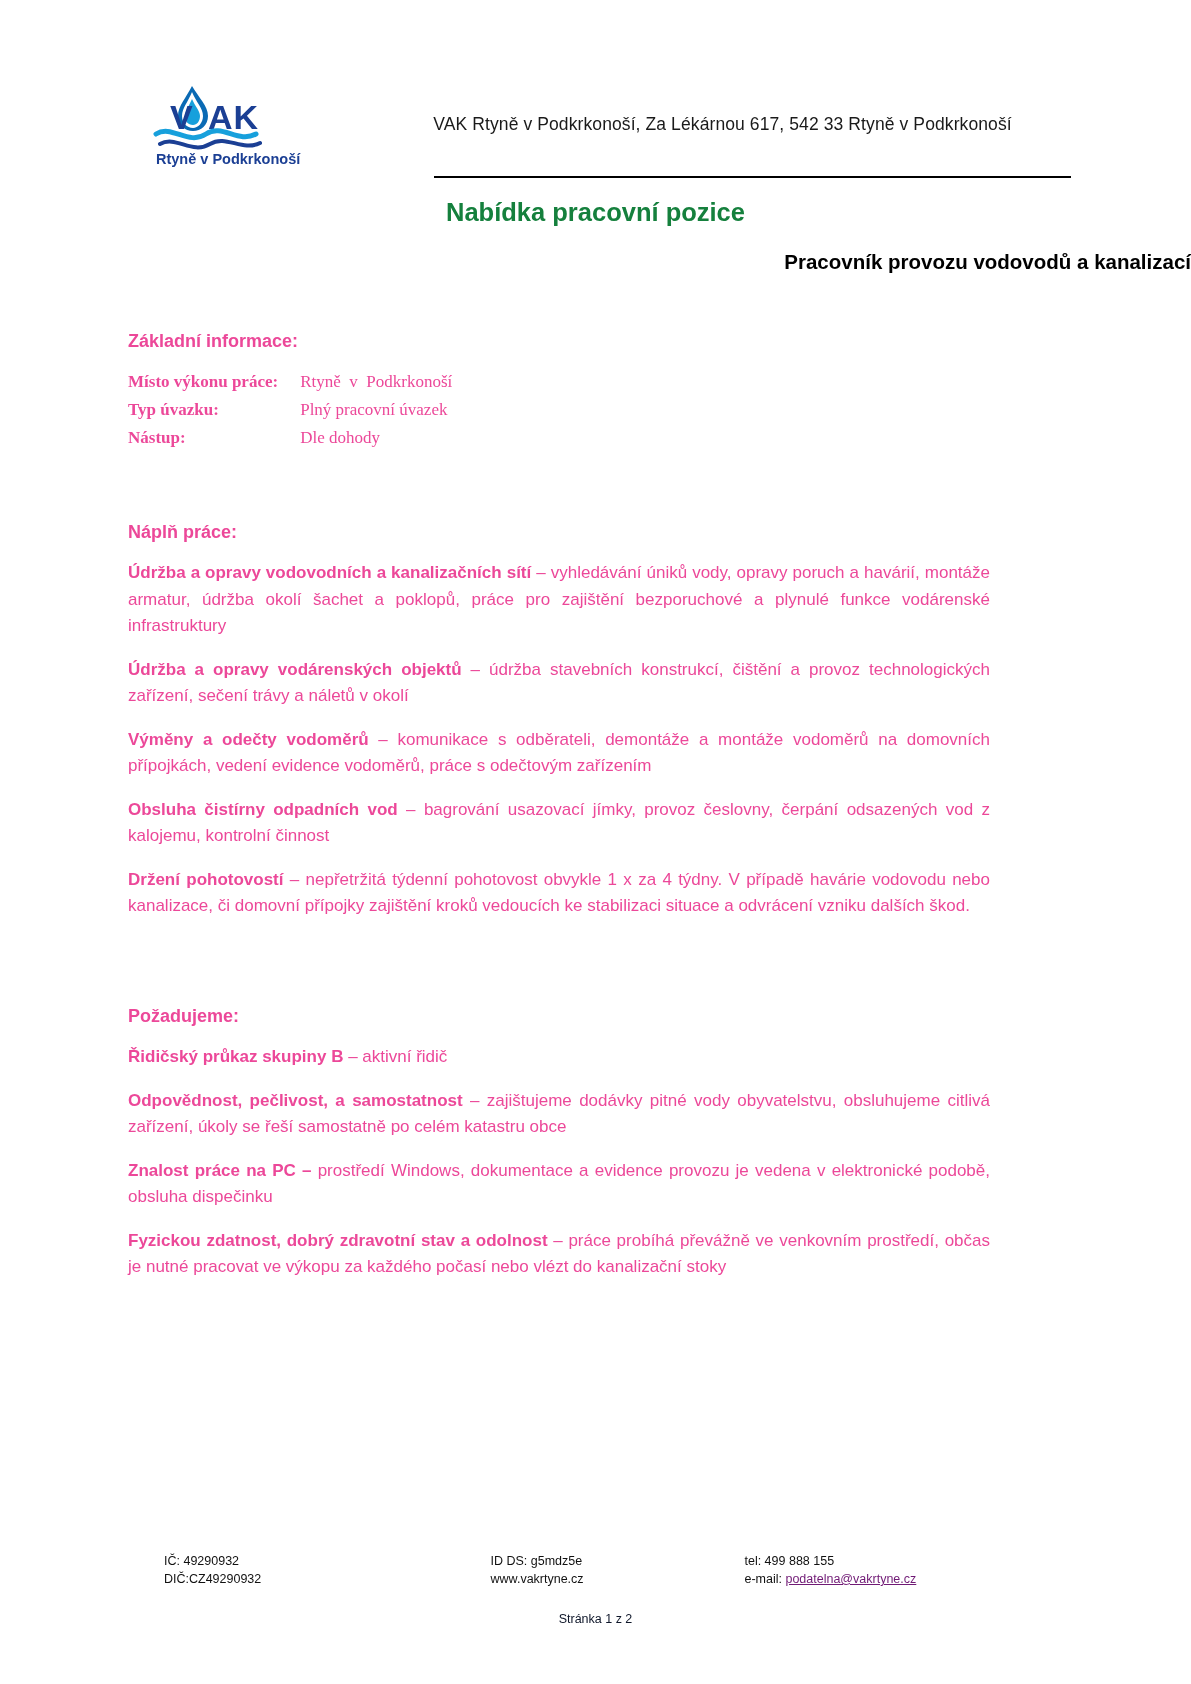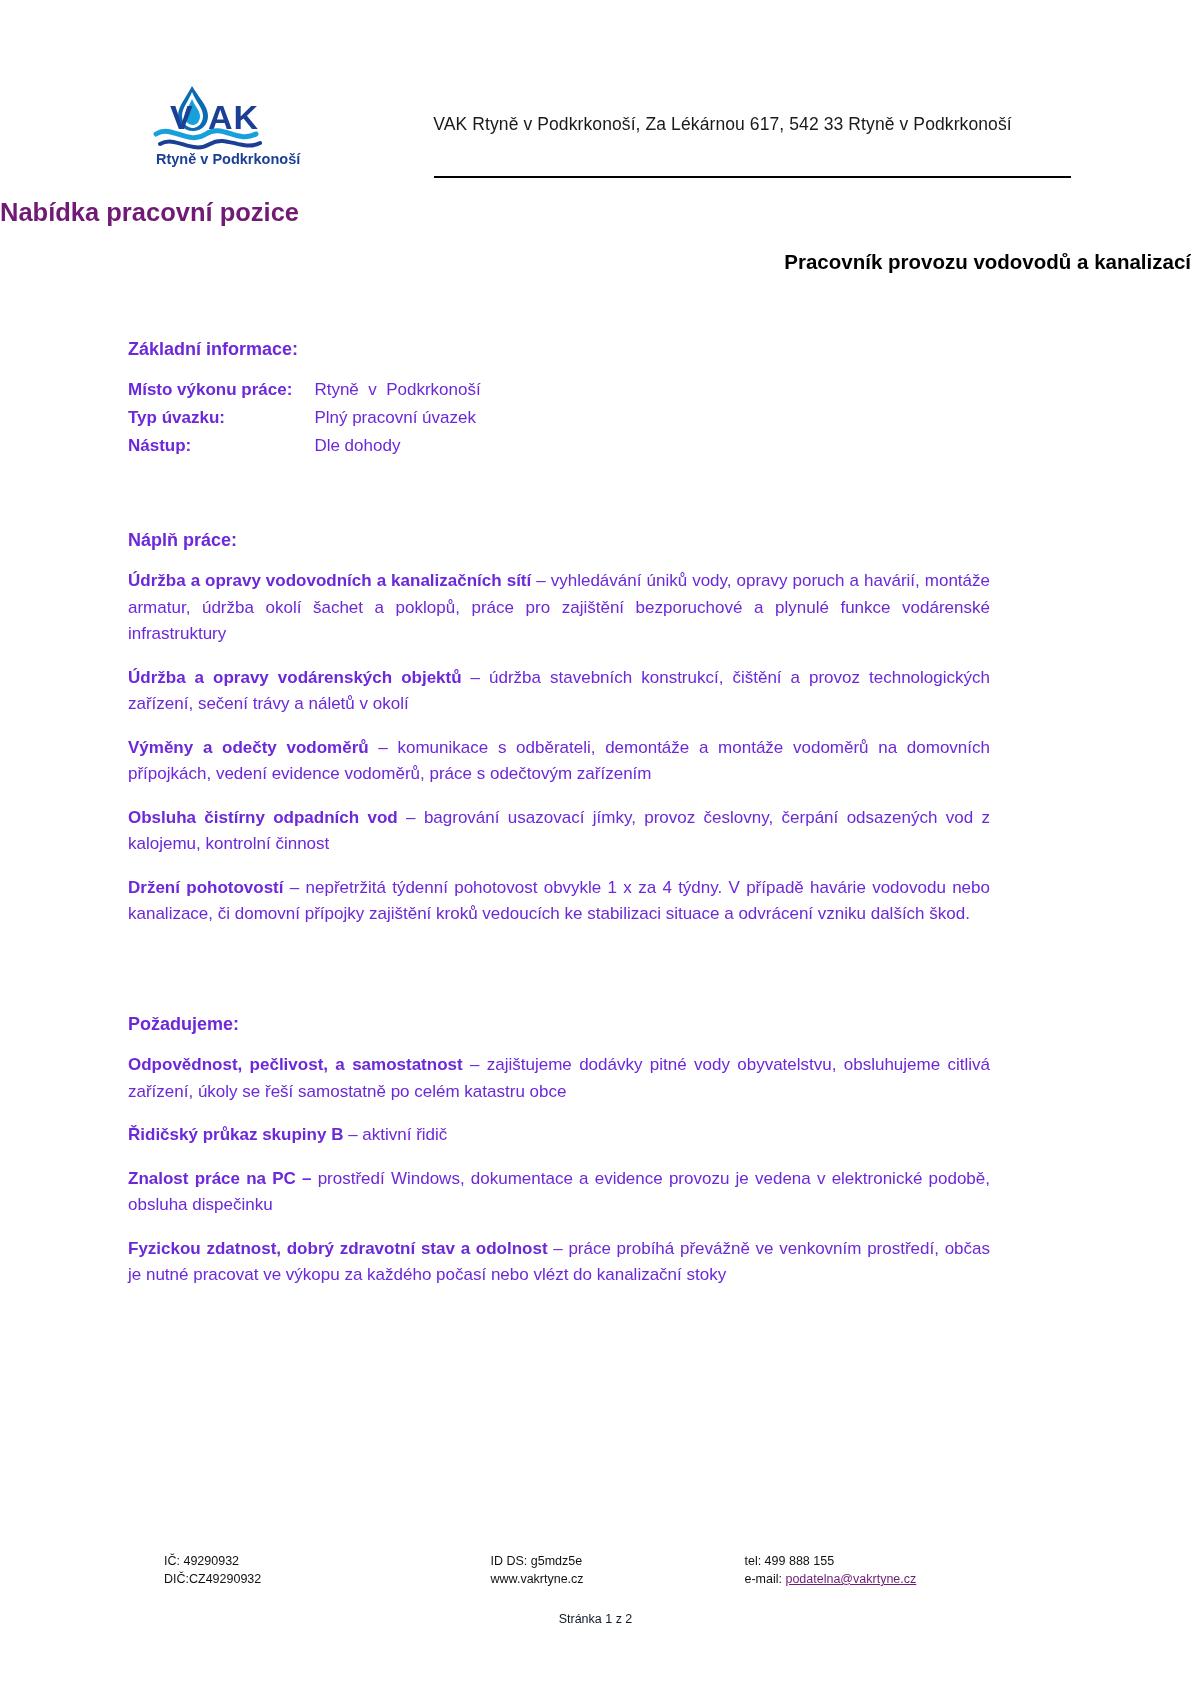--- a/index.html
+++ b/index.html
@@ -54,56 +54,57 @@
     top: 104px;
     border-bottom: 2.2px solid #000;
   }
 
   
   .doc-title {
     position: absolute;
     top: 198px;
     left: 0;
     right: 0;
-    text-align: left;
+    text-align: center;
     font-size: 25.5px;
     font-weight: bold;
-    color: #701a75;
+    color: #15803d;
   }
   .doc-subtitle {
     position: absolute;
     top: 250px;
     left: 0;
     right: 0;
     text-align: right;
     font-size: 20.5px;
     font-weight: bold;
     color: #000;
   }
 
   
   .content {
     position: absolute;
-    top: 336px;
+    top: 328px;
     left: 128px;
     width: 862px;
     font-size: 17px;
     line-height: 1.52;
-    color: #6d28d9;
+    color: #ec4899;
   }
   .section-head {
     font-weight: bold;
     font-size: 18px;
     margin: 0 0 14px 0;
   }
   .section-head.gap-top { margin-top: 40px; }
 
   .info-table {
     border-collapse: collapse;
     margin: 0 0 0 0;
+    font-family: Liberation Serif, serif;
   }
   .info-table td {
     padding: 0 0 2px 0;
     font-size: 17px;
     vertical-align: top;
   }
   .info-label {
     font-weight: bold;
     padding-right: 22px !important;
     white-space: nowrap;
@@ -222,24 +223,24 @@
     </p>
     <p class="para">
       <b>Držení  pohotovostí</b><span>  –  nepřetržitá  týdenní  pohotovost  obvykle  1 x  za  4 týdny.  V případě  havárie vodovodu  nebo  kanalizace,  či  domovní  přípojky  zajištění  kroků  vedoucích  ke  stabilizaci  situace  a odvrácení vzniku dalších škod.</span>
     </p>
 
     <div class="block-gap"></div>
 
     <div class="section-head gap-top">Požadujeme:</div>
 
     <p class="para">
+      <b>Řidičský průkaz skupiny B</b><span> – aktivní řidič</span>
+    </p>
+    <p class="para">
       <b>Odpovědnost, pečlivost, a samostatnost</b><span> – zajištujeme dodávky pitné vody obyvatelstvu, obsluhujeme citlivá zařízení, úkoly se řeší samostatně po celém katastru obce</span>
-    </p>
-    <p class="para">
-      <b>Řidičský průkaz skupiny B</b><span> – aktivní řidič</span>
     </p>
     <p class="para">
       <b>Znalost práce na PC –</b><span> prostředí Windows, dokumentace a evidence provozu je vedena v elektronické podobě, obsluha dispečinku</span>
     </p>
     <p class="para">
       <b>Fyzickou zdatnost, dobrý zdravotní stav a odolnost</b><span> – práce probíhá převážně ve venkovním prostředí, občas je nutné pracovat ve výkopu za každého počasí nebo vlézt do kanalizační stoky</span>
     </p>
 
   </div>
 

